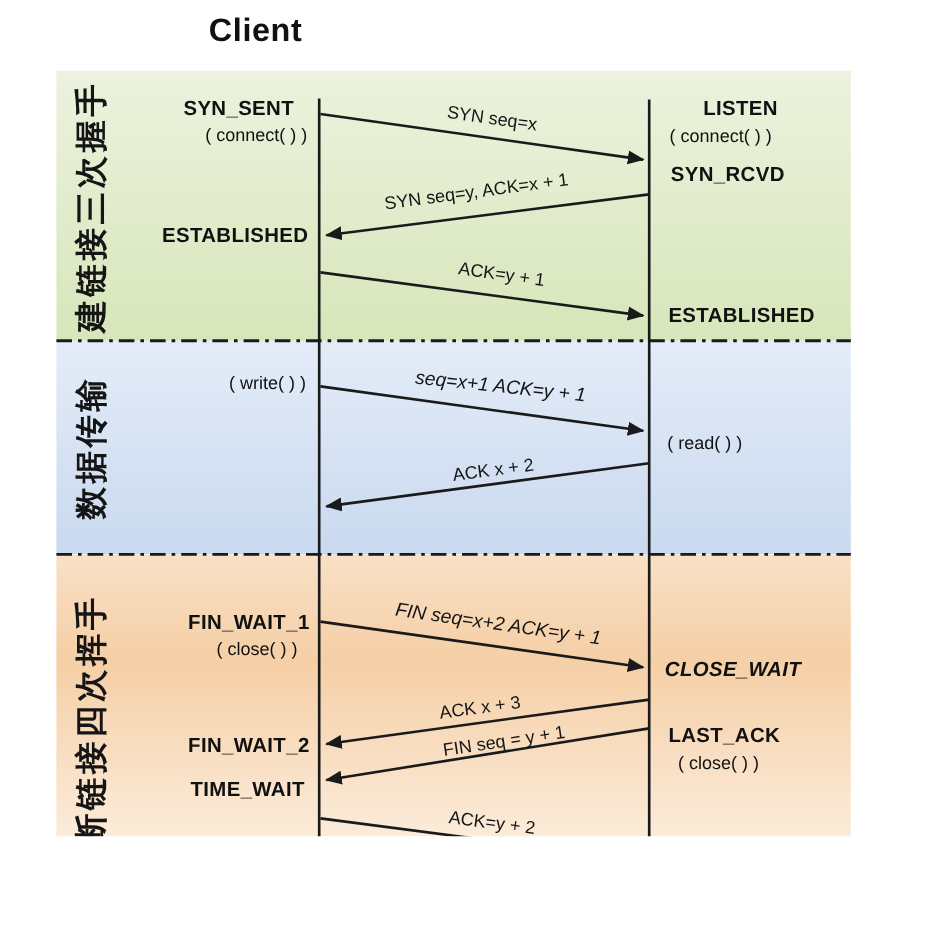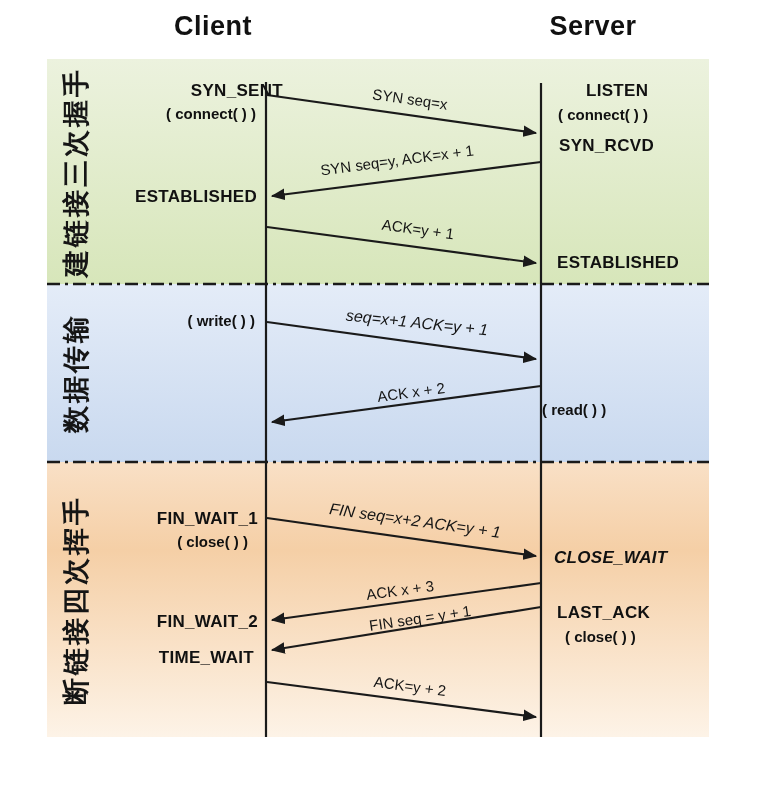--- a/index.html
+++ b/index.html
@@ -3,21 +3,21 @@
 <meta charset="utf-8">
 <style>
   :root{
     --green-top:#ecf2de; --green-bottom:#d7e6ba;
     --blue-top:#e4ecf8; --blue-bottom:#c9d9ef;
     --orange-top:#f9e0c6; --orange-mid:#f5cfa6; --orange-bottom:#fdf3e7;
     --line:#1a1a1a; --watermark:#9e9e9e;
   }
   html,body{margin:0;padding:0;background:#ffffff;}
   .stage{
-    position:relative; width:779px; height:789px; background:#ffffff;
+    position:relative; width:779px; height:697px; background:#ffffff;
     font-family:"Liberation Sans","DejaVu Sans",sans-serif; color:#111;
     overflow:hidden;
   }
   .hdr{
     position:absolute; transform:translate(-50%,-50%);
     font-size:27px; font-weight:bold; white-space:nowrap; letter-spacing:0.5px;
   }
   .band{position:absolute; left:47px; width:662px;}
   .band-green{background:linear-gradient(180deg,var(--green-top) 0%,var(--green-bottom) 100%);}
   .band-blue{background:linear-gradient(180deg,var(--blue-top) 0%,var(--blue-bottom) 100%);}
@@ -30,38 +30,37 @@
     display:inline-block; transform:rotate(-90deg); white-space:nowrap;
     font-size:27px; font-weight:bold; letter-spacing:3px; color:#151515;
   }
   svg.overlay{position:absolute; left:0; top:0; pointer-events:none;}
   .state{
     position:absolute; transform:translateY(-50%); white-space:nowrap;
     font-size:17px; font-weight:bold; letter-spacing:0.3px;
   }
   .call{
     position:absolute; transform:translateY(-50%); white-space:nowrap;
-    font-size:15px; font-weight:bold;
+    font-size:15px; font-weight:normal;
   }
   .msg{
     position:absolute; white-space:nowrap; font-size:15px; color:#151515;
   }
   .msg.em{font-style:italic; font-size:16px;}
   .watermark{
     position:absolute; right:2px; top:761px; font-size:17px;
     color:var(--watermark); white-space:nowrap;
   }
 </style>
 </head>
 <body>
 
 <div class="stage">
 
   <div class="hdr" style="left:213px; top:26px;">Client</div>
-  <div class="hdr" style="left:593px; top:26px;">Server</div>
 
   <div class="band band-green" style="top:59px; height:225px;">
     <div class="v-label-wrap">
       <span class="v-label">建链接三次握手</span>
     </div>
   </div>
   <div class="band band-blue" style="top:284px; height:178px;">
     <div class="v-label-wrap">
       <span class="v-label">数据传输</span>
     </div>
@@ -89,34 +88,34 @@
     <line x1="541" y1="162" x2="272" y2="196" stroke="#1a1a1a" stroke-width="2.2" marker-end="url(#ah)"></line>
     <line x1="267" y1="227" x2="536" y2="263" stroke="#1a1a1a" stroke-width="2.2" marker-end="url(#ah)"></line>
     <line x1="267" y1="322" x2="536" y2="359" stroke="#1a1a1a" stroke-width="2.2" marker-end="url(#ah)"></line>
     <line x1="541" y1="386" x2="272" y2="422" stroke="#1a1a1a" stroke-width="2.2" marker-end="url(#ah)"></line>
     <line x1="267" y1="518" x2="536" y2="556" stroke="#1a1a1a" stroke-width="2.2" marker-end="url(#ah)"></line>
     <line x1="541" y1="583" x2="272" y2="620" stroke="#1a1a1a" stroke-width="2.2" marker-end="url(#ah)"></line>
     <line x1="541" y1="607" x2="272" y2="650" stroke="#1a1a1a" stroke-width="2.2" marker-end="url(#ah)"></line>
     <line x1="267" y1="682" x2="536" y2="717" stroke="#1a1a1a" stroke-width="2.2" marker-end="url(#ah)"></line>
   </svg>
 
-  <div class="state" style="right:496px; top:91px;">SYN_SENT</div>
+  <div class="state" style="right:534px; top:91px;">SYN_SENT</div>
   <div class="call" style="right:523px; top:113px;">( connect( ) )</div>
   <div class="state" style="right:522px; top:197px;">ESTABLISHED</div>
   <div class="call" style="right:524px; top:320px;margin-left:39px;">( write( ) )</div>
   <div class="state" style="right:521px; top:519px;">FIN_WAIT_1</div>
   <div class="call" style="right:531px; top:541px;">( close( ) )</div>
   <div class="state" style="right:521px; top:622px;text-align:center;">FIN_WAIT_2</div>
   <div class="state" style="right:525px; top:658px;">TIME_WAIT</div>
 
   <div class="state" style="left:586px; top:91px;">LISTEN</div>
   <div class="call" style="left:558px; top:114px;">( connect( ) )</div>
   <div class="state" style="left:559px; top:146px;text-align:right;">SYN_RCVD</div>
   <div class="state" style="left:557px; top:263px;">ESTABLISHED</div>
-  <div class="call" style="left:542px; top:370px;margin-top:39px;">( read( ) )</div>
+  <div class="call" style="left:556px; top:370px;">( read( ) )</div>
   <div class="state" style="left:554px; top:558px;font-style:italic;">CLOSE_WAIT</div>
   <div class="state" style="left:557px; top:613px;">LAST_ACK</div>
   <div class="call" style="left:565px; top:636px;">( close( ) )</div>
 
   <div class="msg" style="left:410px; top:99px;  transform:translate(-50%,-50%) rotate(8deg);">SYN seq=x</div>
   <div class="msg" style="left:397px; top:160px; transform:translate(-50%,-50%) rotate(-7.5deg);">SYN seq=y, ACK=x + 1</div>
   <div class="msg" style="left:418px; top:229px; transform:translate(-50%,-50%) rotate(8deg);">ACK=y + 1</div>
   <div class="msg em" style="left:417px; top:323px; transform:translate(-50%,-50%) rotate(6deg);">seq=x+1 ACK=y + 1</div>
   <div class="msg" style="left:411px; top:392px; transform:translate(-50%,-50%) rotate(-7.5deg);">ACK x + 2</div>
   <div class="msg em" style="left:415px; top:521px; transform:translate(-50%,-50%) rotate(8deg);">FIN seq=x+2 ACK=y + 1</div>

